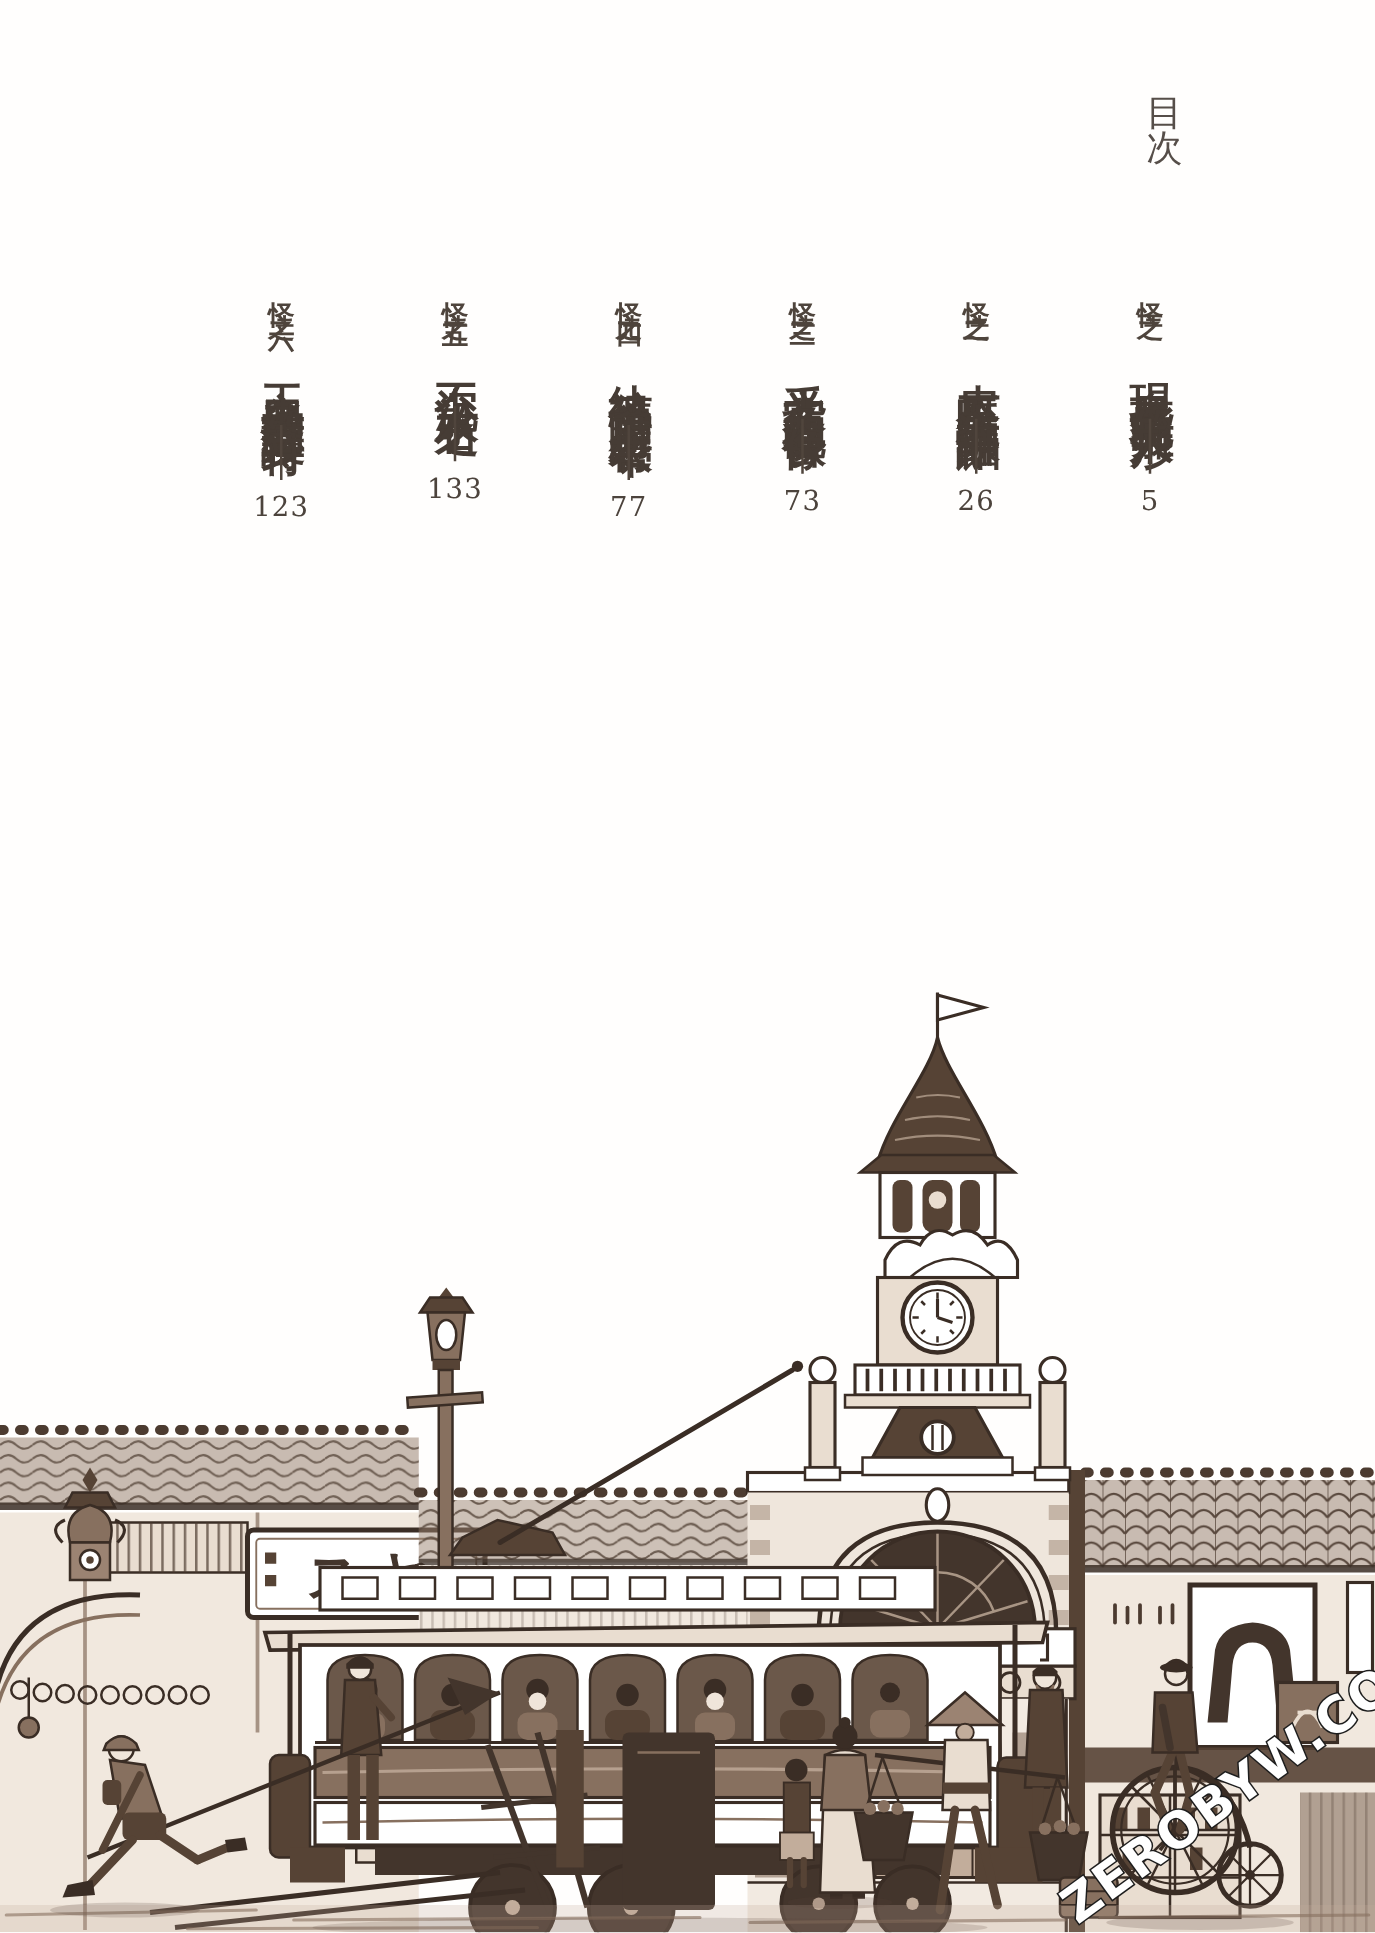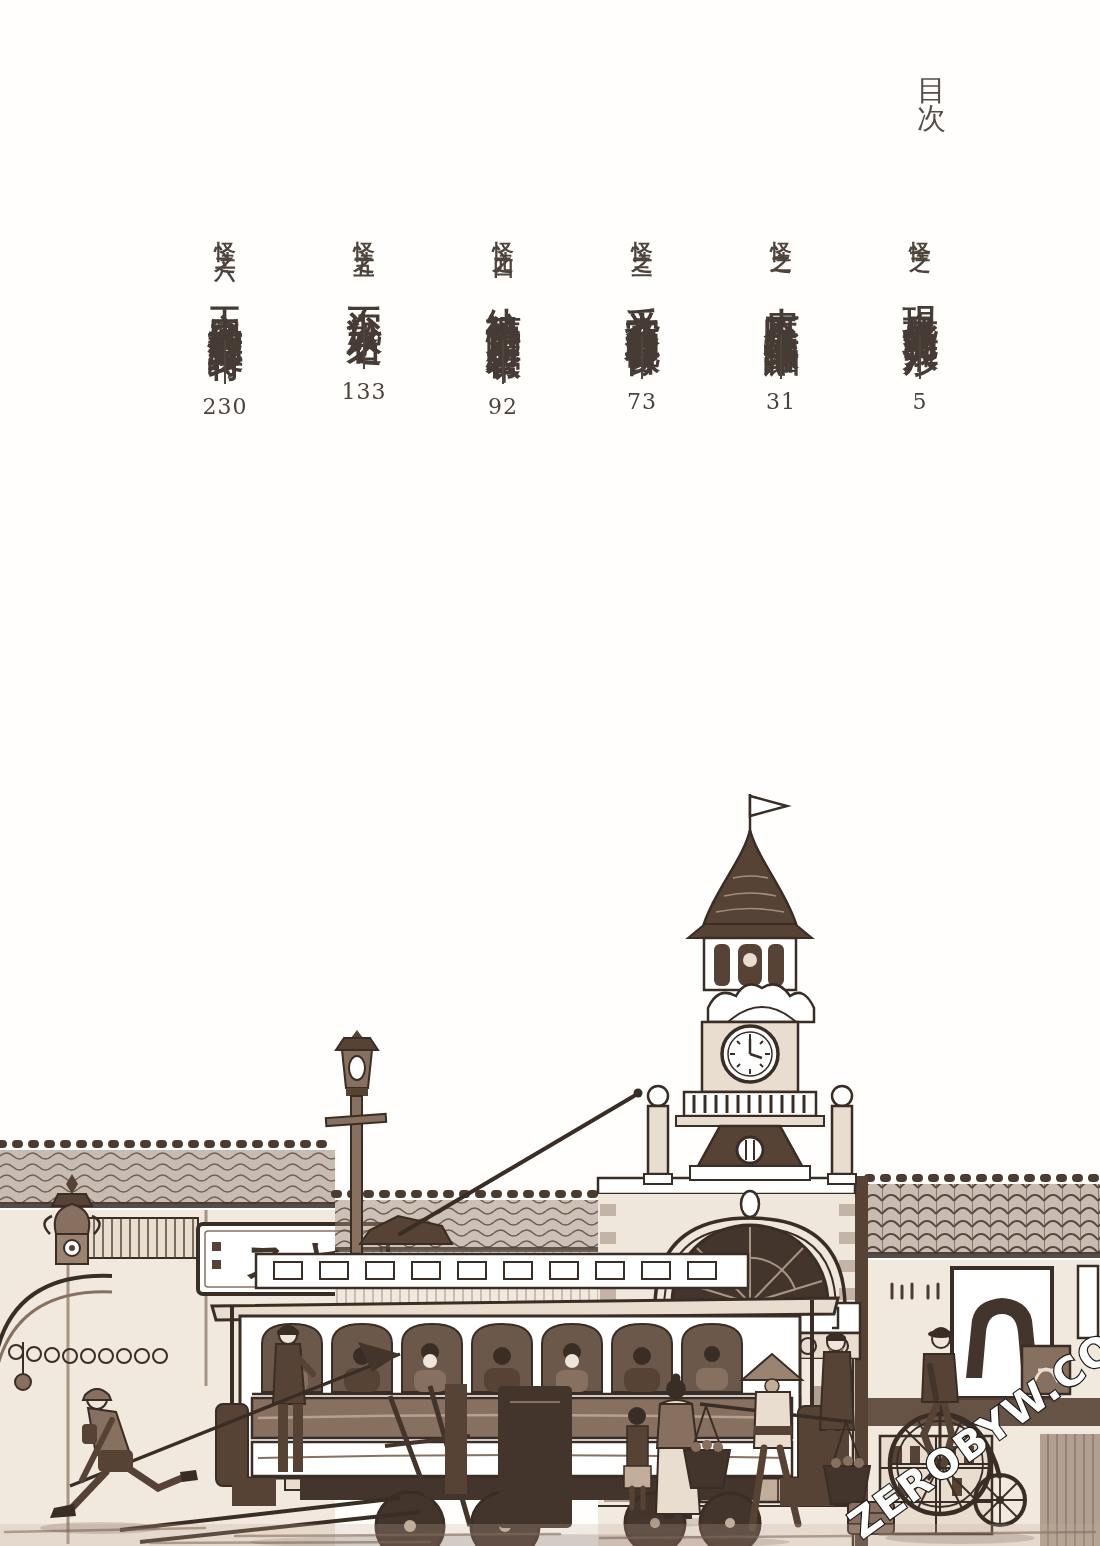--- a/index.html
+++ b/index.html
@@ -42,49 +42,49 @@
       <div class="toc-label">怪之一</div>
       <div class="toc-title">現身夢境的雛人形</div>
       <div class="toc-dash"></div>
       <div class="toc-page">5</div>
     </div>
 
     <div class="toc-col">
       <div class="toc-label">怪之二</div>
       <div class="toc-title">木屋町大道的鐮鼬</div>
       <div class="toc-dash"></div>
-      <div class="toc-page">31</div>
+      <div class="toc-page">26</div>
     </div>
 
     <div class="toc-col">
       <div class="toc-label">怪之三</div>
       <div class="toc-title">受人背負的觀音像</div>
       <div class="toc-dash"></div>
       <div class="toc-page">73</div>
     </div>
 
     <div class="toc-col">
       <div class="toc-label">怪之四</div>
       <div class="toc-title">紈褲子弟所購之衣帶</div>
       <div class="toc-dash"></div>
-      <div class="toc-page">92</div>
+      <div class="toc-page">77</div>
     </div>
 
     <div class="toc-col">
       <div class="toc-label">怪之五</div>
       <div class="toc-title">不沉於水之石</div>
       <div class="toc-dash"></div>
       <div class="toc-page">133</div>
     </div>
 
     <div class="toc-col">
       <div class="toc-label">怪之六</div>
       <div class="toc-title">玉之輿神社的護身符</div>
       <div class="toc-dash"></div>
-      <div class="toc-page">230</div>
+      <div class="toc-page">123</div>
     </div>
   </div>
 
   <svg class="illus" viewBox="0 0 1100 760" width="1100" height="760">
     <defs>
       <pattern id="waves" width="26" height="11" patternUnits="userSpaceOnUse">
         <path d="M0 7 Q6.5 1 13 7 Q19.5 13 26 7" fill="none" stroke="#5a4a3e" stroke-width="1.6"></path>
       </pattern>
       <pattern id="scales" width="18" height="13" patternUnits="userSpaceOnUse">
         <path d="M0 12 Q9 0 18 12" fill="none" stroke="#4c3b30" stroke-width="1.8"></path>

